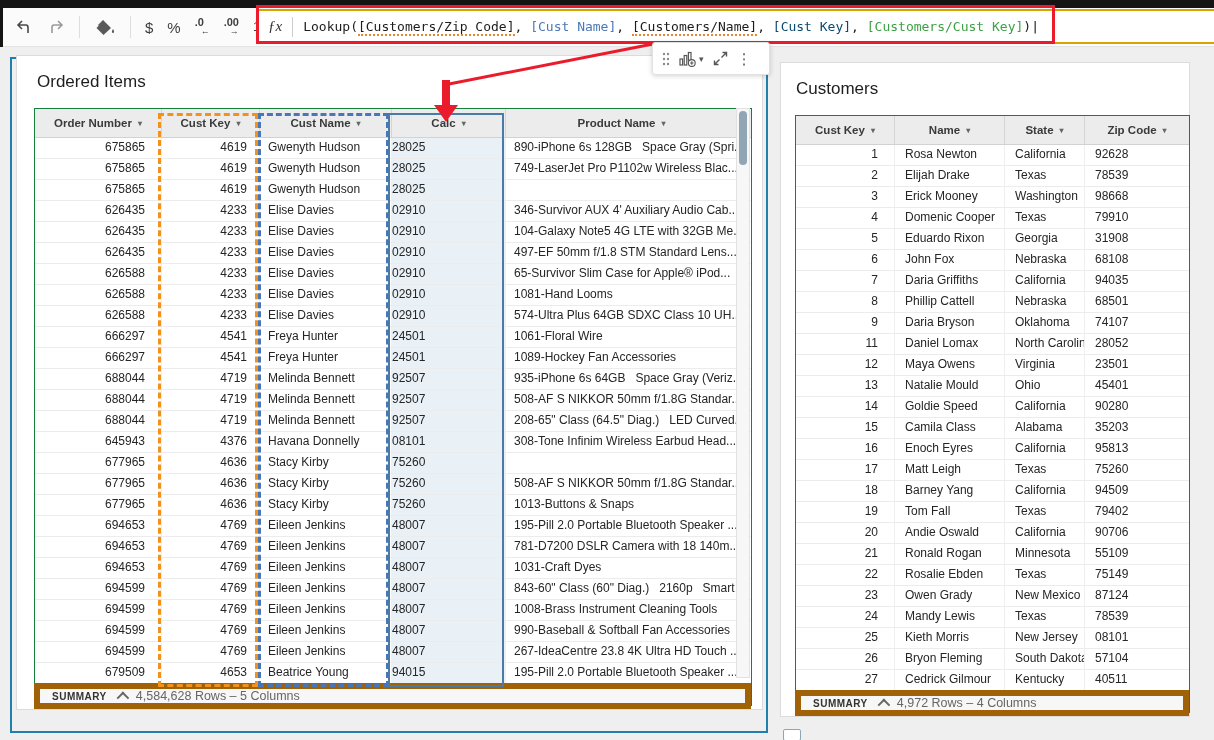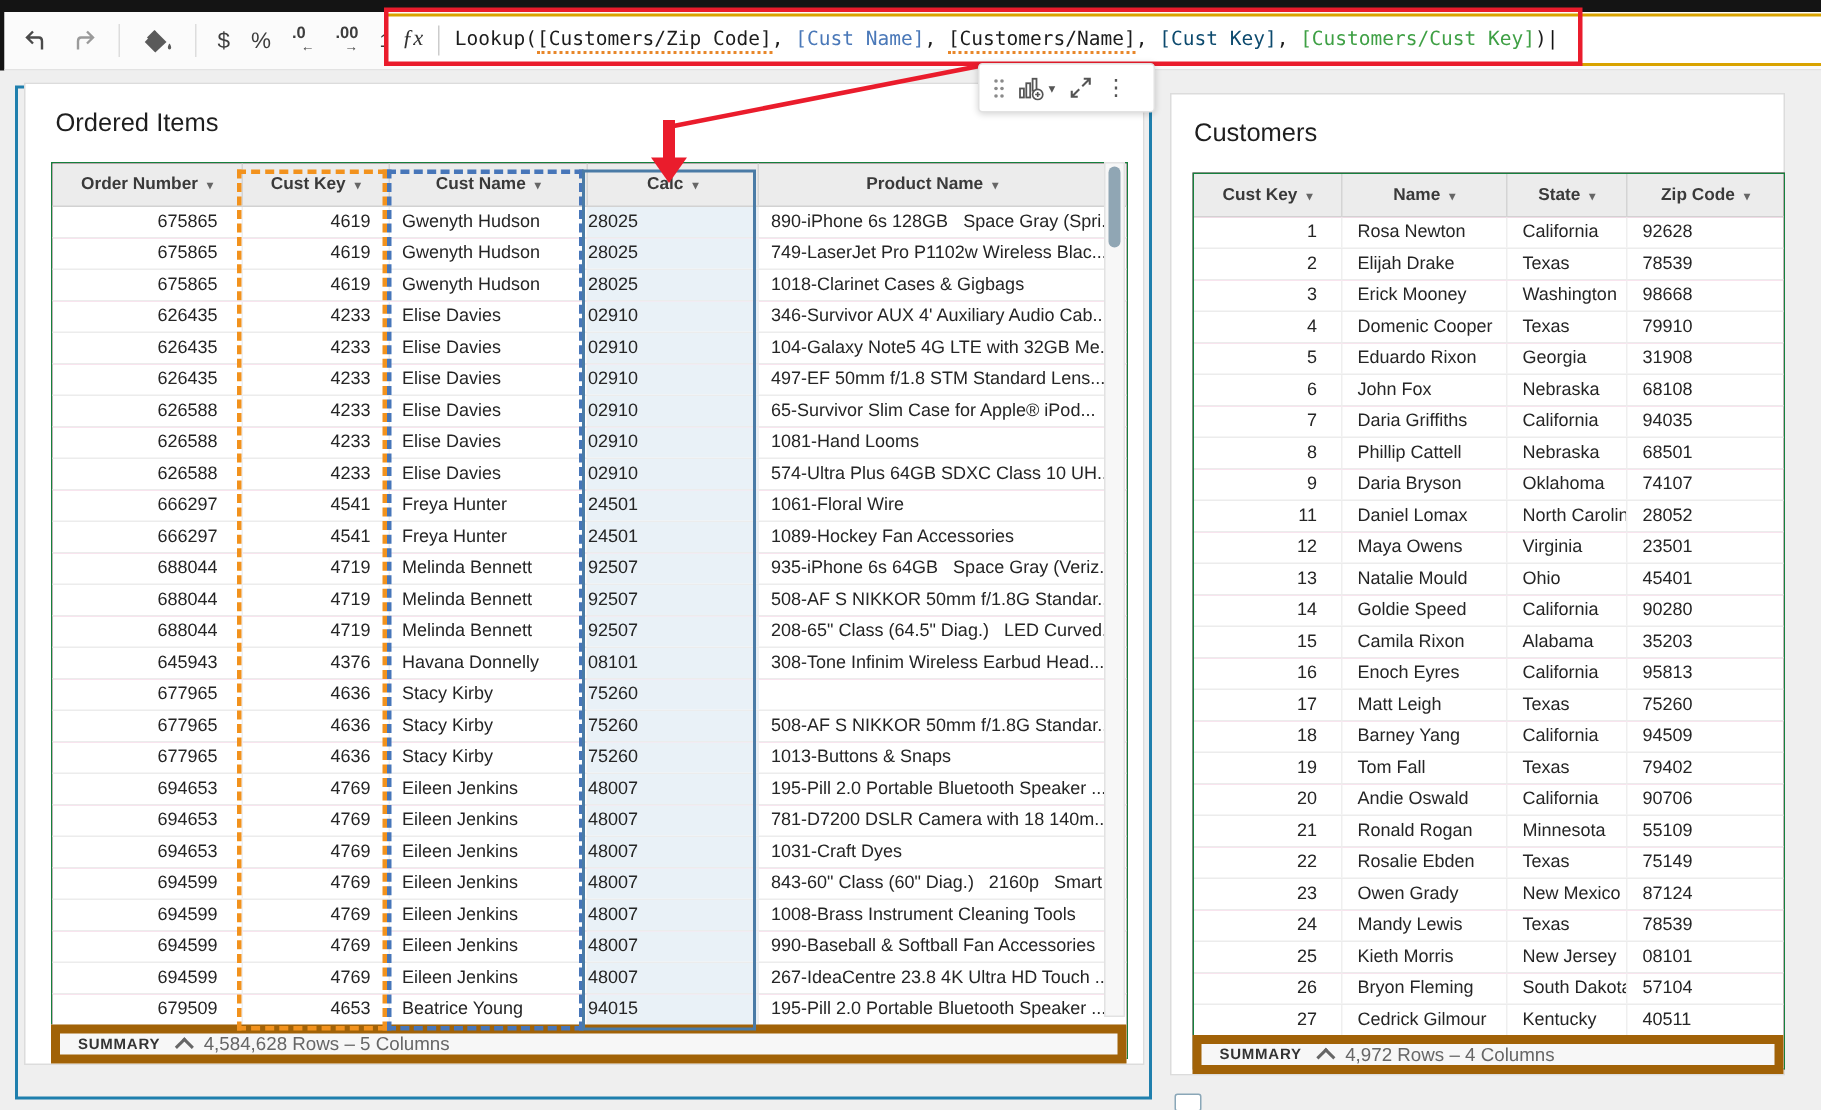--- a/index.html
+++ b/index.html
@@ -214,21 +214,20 @@
           <div class="td c1" style="width:98px">4619</div>
           <div class="td c2" style="width:132px">Gwenyth Hudson</div>
           <div class="td c3" style="width:114px">28025</div>
           <div class="td c4" style="width:231px">749-LaserJet Pro P1102w Wireless Blac...</div>
         </div>
         <div class="trow">
           <div class="td c0" style="width:127px">675865</div>
           <div class="td c1" style="width:98px">4619</div>
           <div class="td c2" style="width:132px">Gwenyth Hudson</div>
           <div class="td c3" style="width:114px">28025</div>
-          <div class="td c4" style="width:231px">1018-Clarinet Cases &amp; Gigbags</div>
         </div>
         <div class="trow">
           <div class="td c0" style="width:127px">626435</div>
           <div class="td c1" style="width:98px">4233</div>
           <div class="td c2" style="width:132px">Elise Davies</div>
           <div class="td c3" style="width:114px">02910</div>
           <div class="td c4" style="width:231px">346-Survivor AUX 4' Auxiliary Audio Cab...</div>
         </div>
         <div class="trow">
           <div class="td c0" style="width:127px">626435</div>
@@ -495,21 +494,21 @@
           <div class="td c3" style="width:104px">45401</div>
         </div>
         <div class="trow">
           <div class="td c0" style="width:99px">14</div>
           <div class="td c1" style="width:110px">Goldie Speed</div>
           <div class="td c2" style="width:80px">California</div>
           <div class="td c3" style="width:104px">90280</div>
         </div>
         <div class="trow">
           <div class="td c0" style="width:99px">15</div>
-          <div class="td c1" style="width:110px">Camila Rixon</div>
+          <div class="td c1" style="width:110px">Camila Class</div>
           <div class="td c2" style="width:80px">Alabama</div>
           <div class="td c3" style="width:104px">35203</div>
         </div>
         <div class="trow">
           <div class="td c0" style="width:99px">16</div>
           <div class="td c1" style="width:110px">Enoch Eyres</div>
           <div class="td c2" style="width:80px">California</div>
           <div class="td c3" style="width:104px">95813</div>
         </div>
         <div class="trow">

